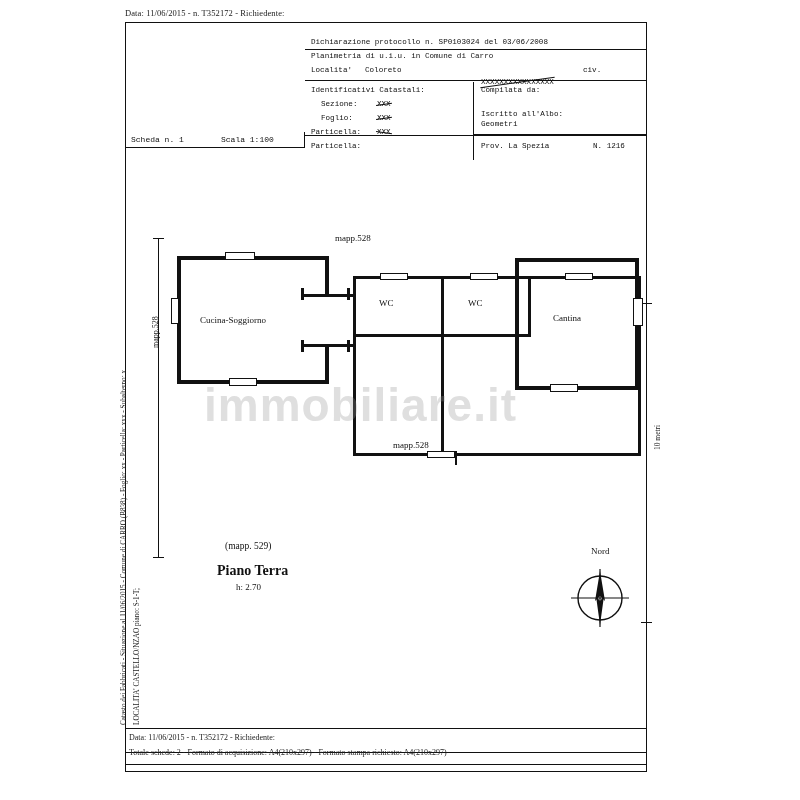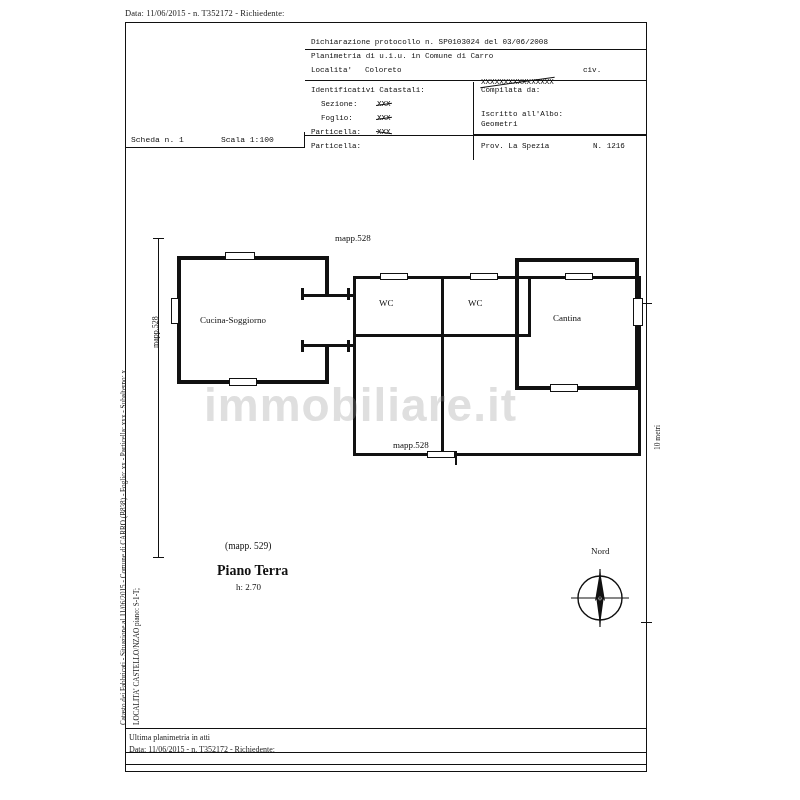--- a/index.html
+++ b/index.html
@@ -280,17 +280,17 @@
     <div class="wall" style="left:330px;top:316px;width:2px;height:0;"></div>
 
   </div>
 
   <div class="watermark">immobiliare.it</div>
 
   <div class="footline" style="top:728px;"></div>
   <div class="footline" style="top:752px;"></div>
   <div class="footline" style="top:764px;"></div>
   <div class="footer">
-    <div>Ultima planimetria in atti</div>
     <div>Data: 11/06/2015 - n. T352172 - Richiedente:</div>
+    <div style="margin-top:3px;">Totale schede: 2 - Formato di acquisizione: A4(210x297) - Formato stampa richiesto: A4(210x297)</div>
   </div>
 
 </div>
 
 </body></html>

